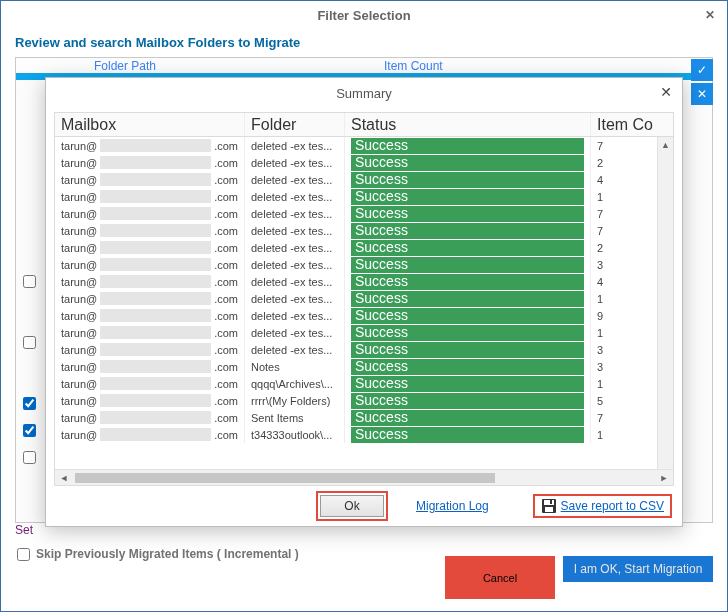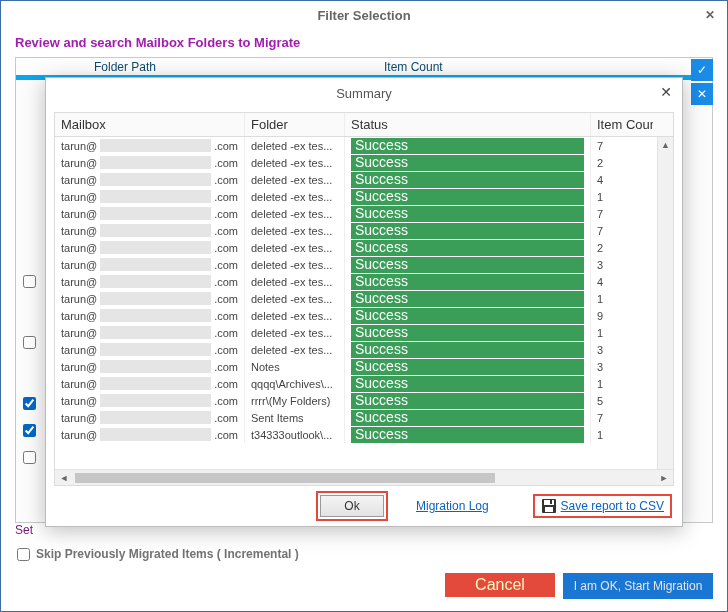--- a/index.html
+++ b/index.html
@@ -40,42 +40,42 @@
     top: 4px;
     width: 22px;
     height: 20px;
     display: flex;
     align-items: center;
     justify-content: center;
     color: #666;
     cursor: pointer;
   }
   .outer-label {
-    color: #a21caf;
+    color: #0369a1;
     font-weight: 600;
     font-size: 13px;
     padding: 6px 14px 8px 14px;
   }
   .outer-panel {
     position: absolute;
     left: 14px;
     right: 14px;
     top: 56px;
     bottom: 88px;
     border: 1px solid #c9c9c9;
     background: #fcfcfc;
   }
   .outer-table-head {
     display: flex;
     height: 22px;
-    border-bottom: 5px solid #0ea5e9;
+    border-bottom: 7px solid #0ea5e9;
     background: #fdfdfd;
     padding-left: 78px;
     align-items: center;
-    color: #0c4a6e;
+    color: #3b82f6;
     justify-content: space-between;
   }
   .outer-table-head .col-fp { width: 290px; }
   .outer-table-head .col-ic { flex: 1; }
   .side-btns {
     position: absolute;
     right: 14px;
     top: 58px;
     width: 22px;
   }
@@ -121,25 +121,25 @@
   input[type=checkbox] { accent-color: #0068c6; margin:0; }
   .outer-buttons {
     position: absolute;
     right: 14px;
     bottom: 12px;
     display: flex;
     gap: 8px;
   }
   .btn-cancel {
     background: #e44a3c;
-    color: #fef9c3;
+    color: #000000;
     width: 110px;
-    height: 24px;
+    height: 43px;
     border: none;
-    font-size: 16px;
+    font-size: 11px;
     cursor: pointer;
   }
   .btn-start {
     background: #1976d2;
     color: #e5e5e5;
     width: 150px;
     height: 26px;
     border: none;
     font-size: 12px;
     cursor: pointer;
@@ -183,21 +183,21 @@
     position: relative;
     display: flex;
     flex-direction: column;
   }
   .grid-head {
     display: flex;
     height: 24px;
     border-bottom: 1px solid #dcdcdc;
     background: #fafafa;
     align-items: center;
-    font-size: 13px;
+    font-size: 16px;
     color: #333;
   }
   .grid-head > div, .grid-row > div {
     padding: 0 6px;
     overflow: hidden;
     white-space: nowrap;
     text-overflow: ellipsis;
     border-right: 1px solid #eee;
     height: 100%;
     display: flex;

